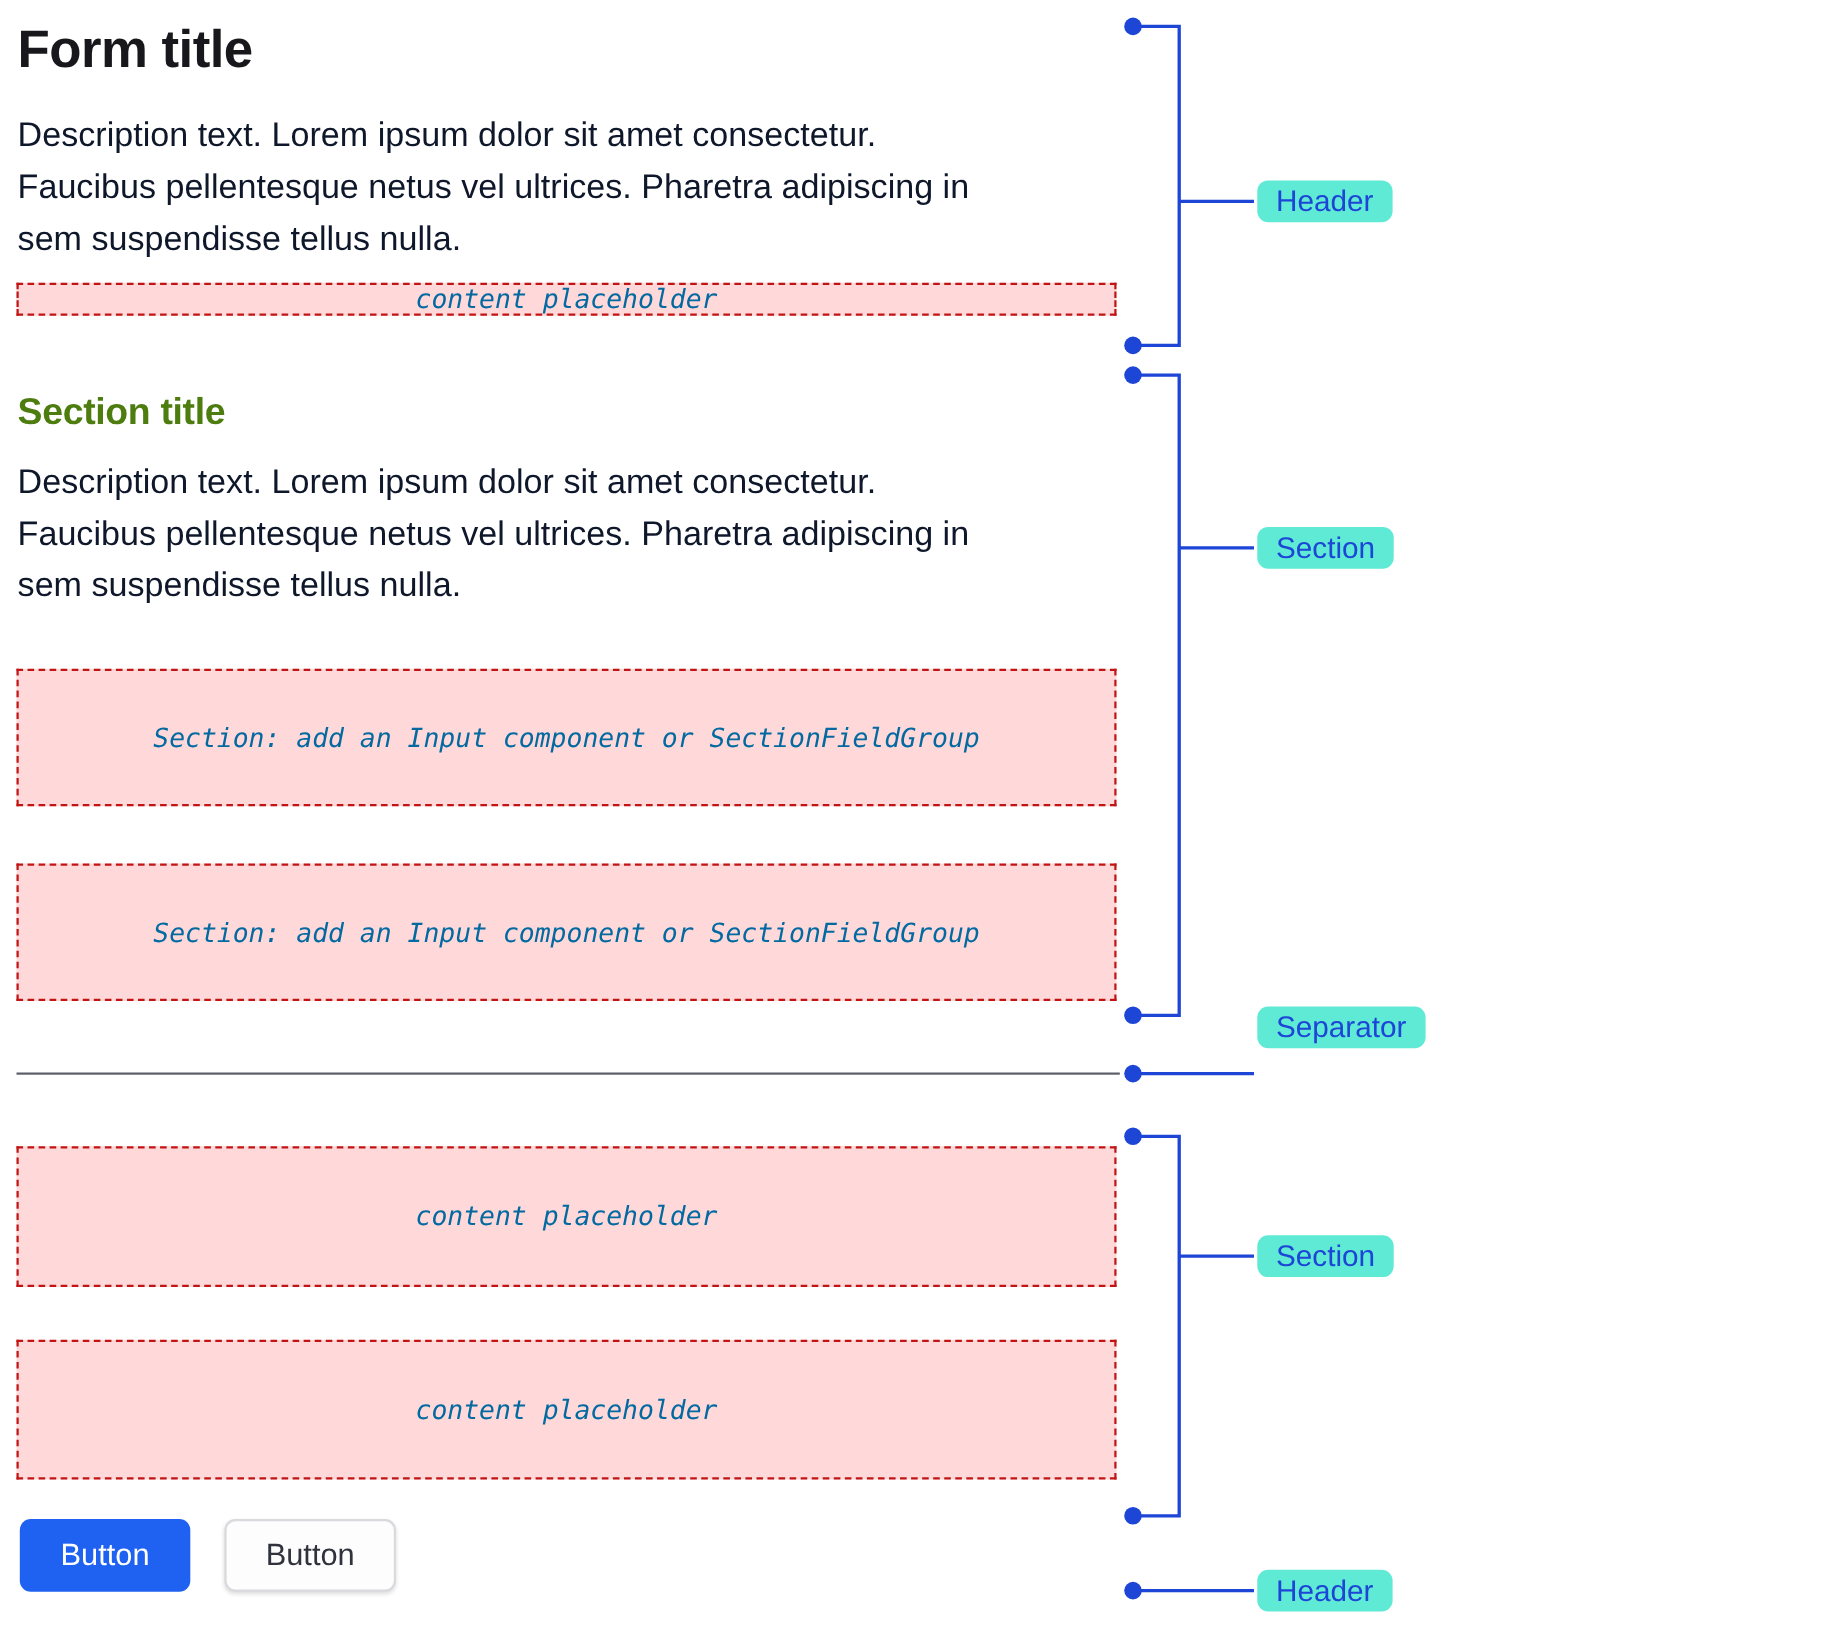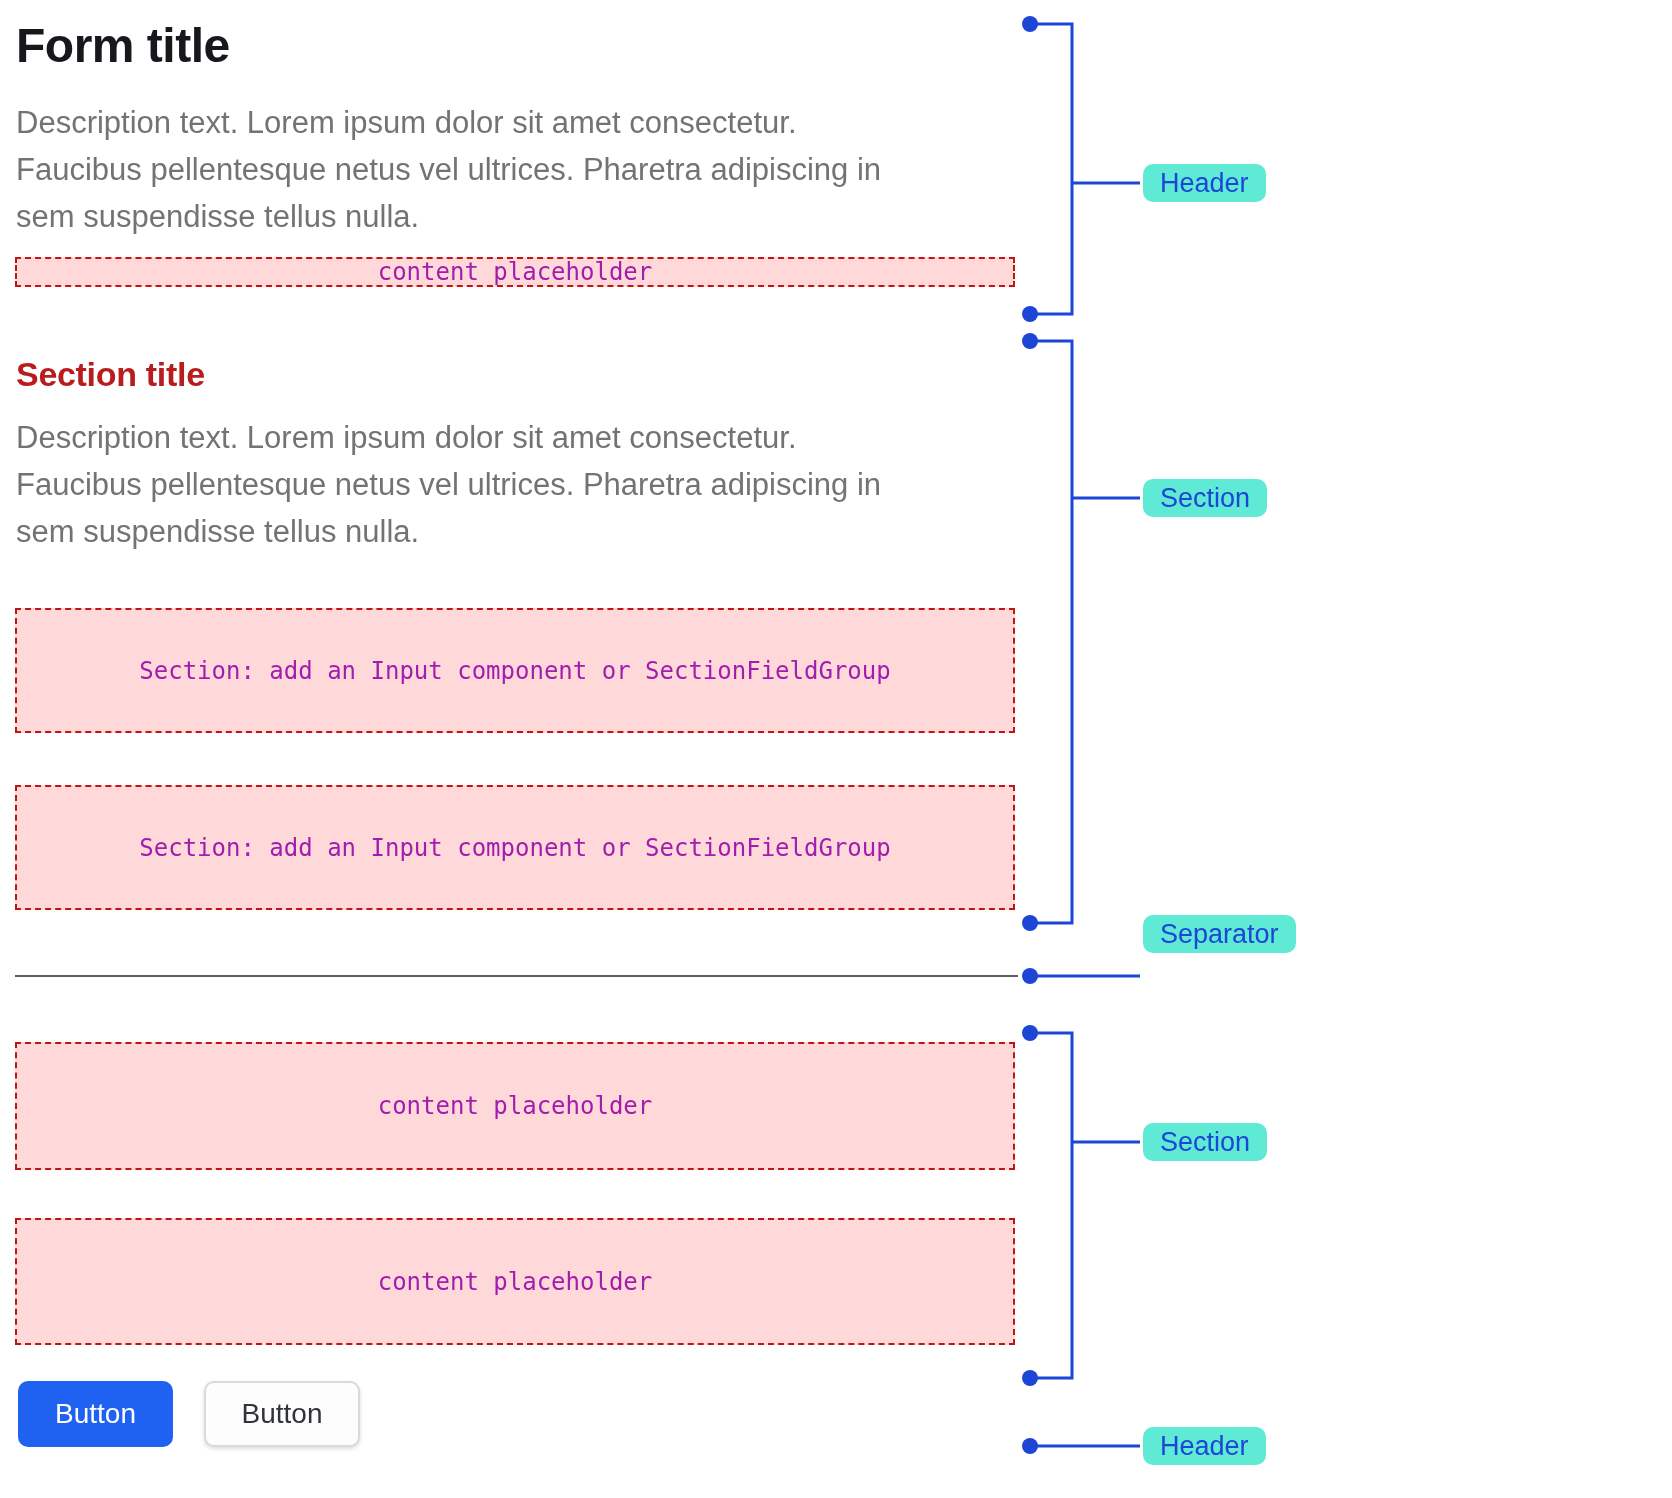--- a/index.html
+++ b/index.html
@@ -15,41 +15,42 @@
 
   .form-title {
     left: 16px; top: 16px;
     font-size: 48px; line-height: 60px;
     font-weight: 600; color: #17171c;
     letter-spacing: -0.5px;
   }
   .section-title {
     left: 16px; top: 352px;
     font-size: 34px; line-height: 44px;
-    font-weight: 600; color: #b91c1c;
+    font-weight: 600; color: #4d7c0f;
     letter-spacing: -0.3px;
   }
   .desc {
     left: 16px;
     font-size: 31px; line-height: 47px;
-    color: #737373;
+    color: #0f172a;
   }
   .desc-1 { top: 99px; }
   .desc-2 { top: 414px; }
 
   .ph-box {
     left: 15px; width: 1000px;
     box-sizing: border-box;
     background: #ffd9d9;
     border: 2px dashed #c11414;
-    color: #a21caf;
+    color: #0369a1;
     font-family: "DejaVu Sans Mono", monospace;
     font-size: 24px;
     display: flex; align-items: center; justify-content: center;
     text-align: center;
+    font-style: italic;
   }
   .ph-thin { top: 257px; height: 30px; }
   .ph-big-1 { top: 608px; height: 125px; }
   .ph-big-2 { top: 785px; height: 125px; }
   .ph-c3 { top: 1042px; height: 128px; }
   .ph-c4 { top: 1218px; height: 127px; }
 
   .separator {
     left: 15px; top: 975px;
     width: 1003px; height: 2px;

